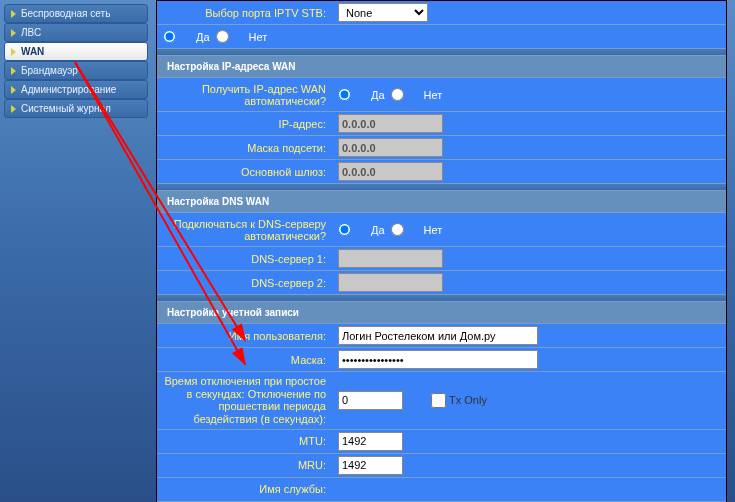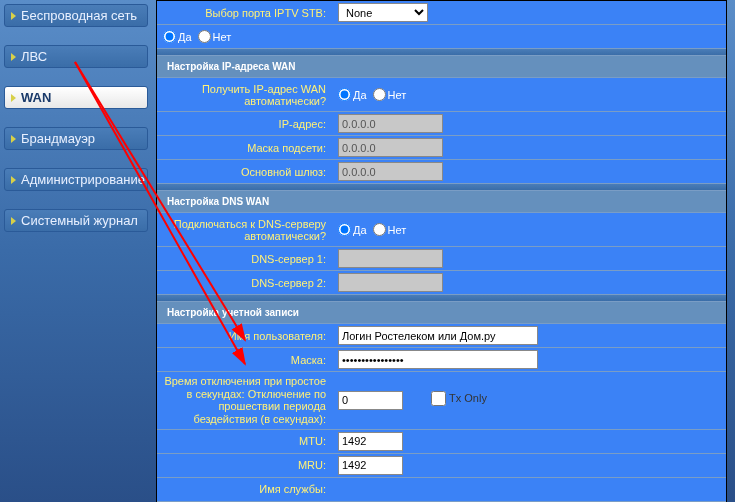--- a/index.html
+++ b/index.html
@@ -19,23 +19,23 @@
 .sidebar {
   width: 152px;
   padding: 4px 4px 0 4px;
   background: transparent;
 }
 .nav-item {
   background: linear-gradient(to bottom, #4a7db8, #3a6da8);
   border: 1px solid #2a5a98;
   border-radius: 3px;
   padding: 3px 6px;
-  margin-bottom: 18px;
+  margin-bottom: 0;
   color: #e8f0ff;
-  font-size: 13px;
+  font-size: 10px;
   cursor: pointer;
   display: flex;
   align-items: center;
 }
 .nav-item.selected {
   background: linear-gradient(to bottom, #ffffff, #e8e8e8);
   color: #1a3a6a;
   font-weight: bold;
   align-items: center;
 }
@@ -67,21 +67,21 @@
   width: 175px;
   text-align: right;
   padding: 3px 6px;
   color: #fff178;
   font-size: 11px;
 }
 .value-cell {
   flex: 1;
   padding: 2px 6px;
   display: flex;
-  align-items: flex-start;
+  align-items: center;
   gap: 6px;
 }
 .section-header {
   background: #6590bd;
   color: #ffffff;
   font-weight: bold;
   font-size: 10px;
   padding: 5px 10px;
   border-bottom: 1px solid #7a9dc5;
   border-top: 1px solid #7a9dc5;
@@ -93,25 +93,26 @@
 select, input[type="text"], input[type="password"] {
   font-size: 11px;
   padding: 1px 3px;
   border: 1px solid #888;
   background: #fff;
   height: 19px;
 }
 input[disabled] {
   background: #c8c8c8;
   color: #555;
+  font-weight: bold;
 }
 .radio-wrap {
   display: flex;
   align-items: center;
-  gap: 2px;
+  gap: 20px;
   color: #fff;
 }
 .radio-wrap input[type="radio"] {
   width: 13px; height: 13px;
 }
 .checkbox-wrap {
   display: flex;
   align-items: center;
   gap: 3px;
   color: #333;

